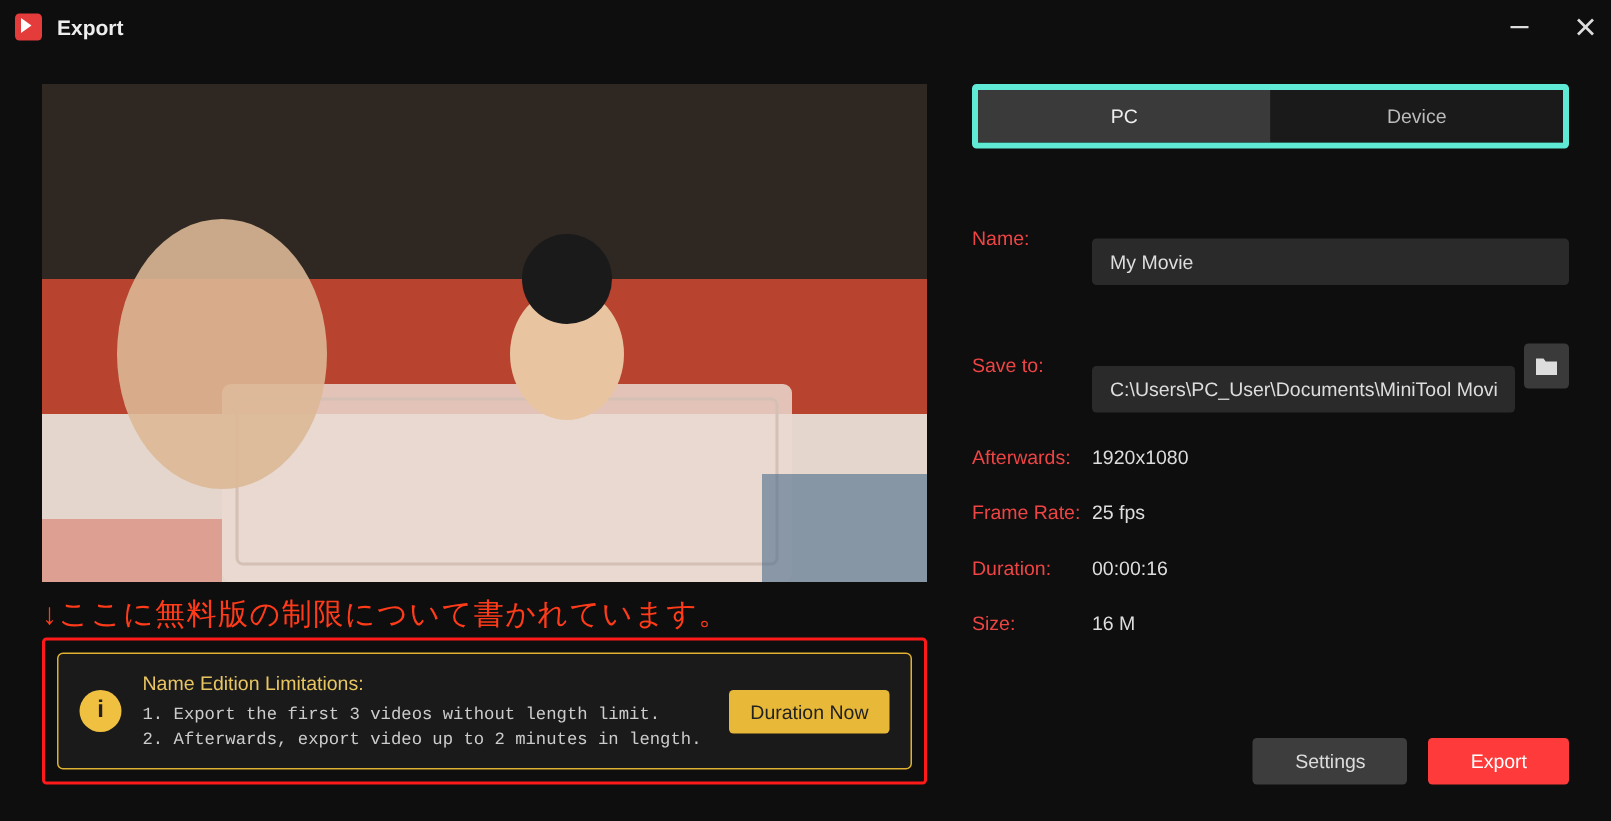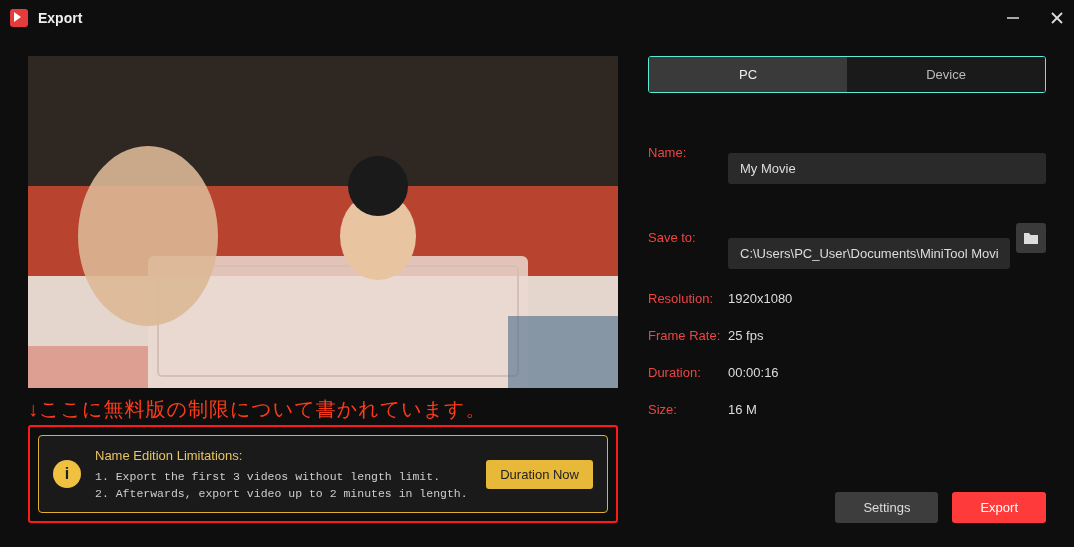--- a/index.html
+++ b/index.html
@@ -86,21 +86,21 @@
 .upgrade-btn {
   background: #e8b838;
   color: #222;
   border: none;
   border-radius: 3px;
   padding: 7px 14px;
   font-size: 13px;
   cursor: pointer;
 }
 .right-col { flex: 1; }
-.tabs { display: flex; border: 1px solid #5eead4; border-radius: 3px; overflow: hidden; margin-bottom: 28px; }
+.tabs { display: flex; border: 4px solid #5eead4; border-radius: 3px; overflow: hidden; margin-bottom: 28px; }
 .tab {
   flex: 1; text-align: center; padding: 10px 0;
   font-size: 13px; cursor: pointer;
   background: #1a1a1a; color: #bbb;
 }
 .tab.active { background: #3a3a3a; color: #eee; }
 .field-row { display: flex; align-items: center; margin-bottom: 22px; }
 .field-label { width: 80px; font-size: 13px; color: #ef4444; }
 .field-input {
   flex: 1; background: #2a2a2a; border: none; border-radius: 3px;
@@ -205,21 +205,21 @@
       <div class="field-label">Save to:</div>
       <input class="savepath-input" value="C:\Users\PC_User\Documents\MiniTool MovieMak" style="">
       <div class="folder-btn">
         <svg width="16" height="14" viewBox="0 0 16 14">
           <path d="M1 2 h5 l1.5 2 H15 v9 H1 z" fill="#ddd"></path>
         </svg>
       </div>
     </div>
 
     <div class="field-row">
-      <div class="field-label">Resolution:</div>
+      <div class="field-label">Afterwards:</div>
       <div class="field-value">1920x1080</div>
     </div>
 
     <div class="field-row">
       <div class="field-label">Frame Rate:</div>
       <div class="field-value">25 fps</div>
     </div>
 
     <div class="field-row">
       <div class="field-label">Duration:</div>

